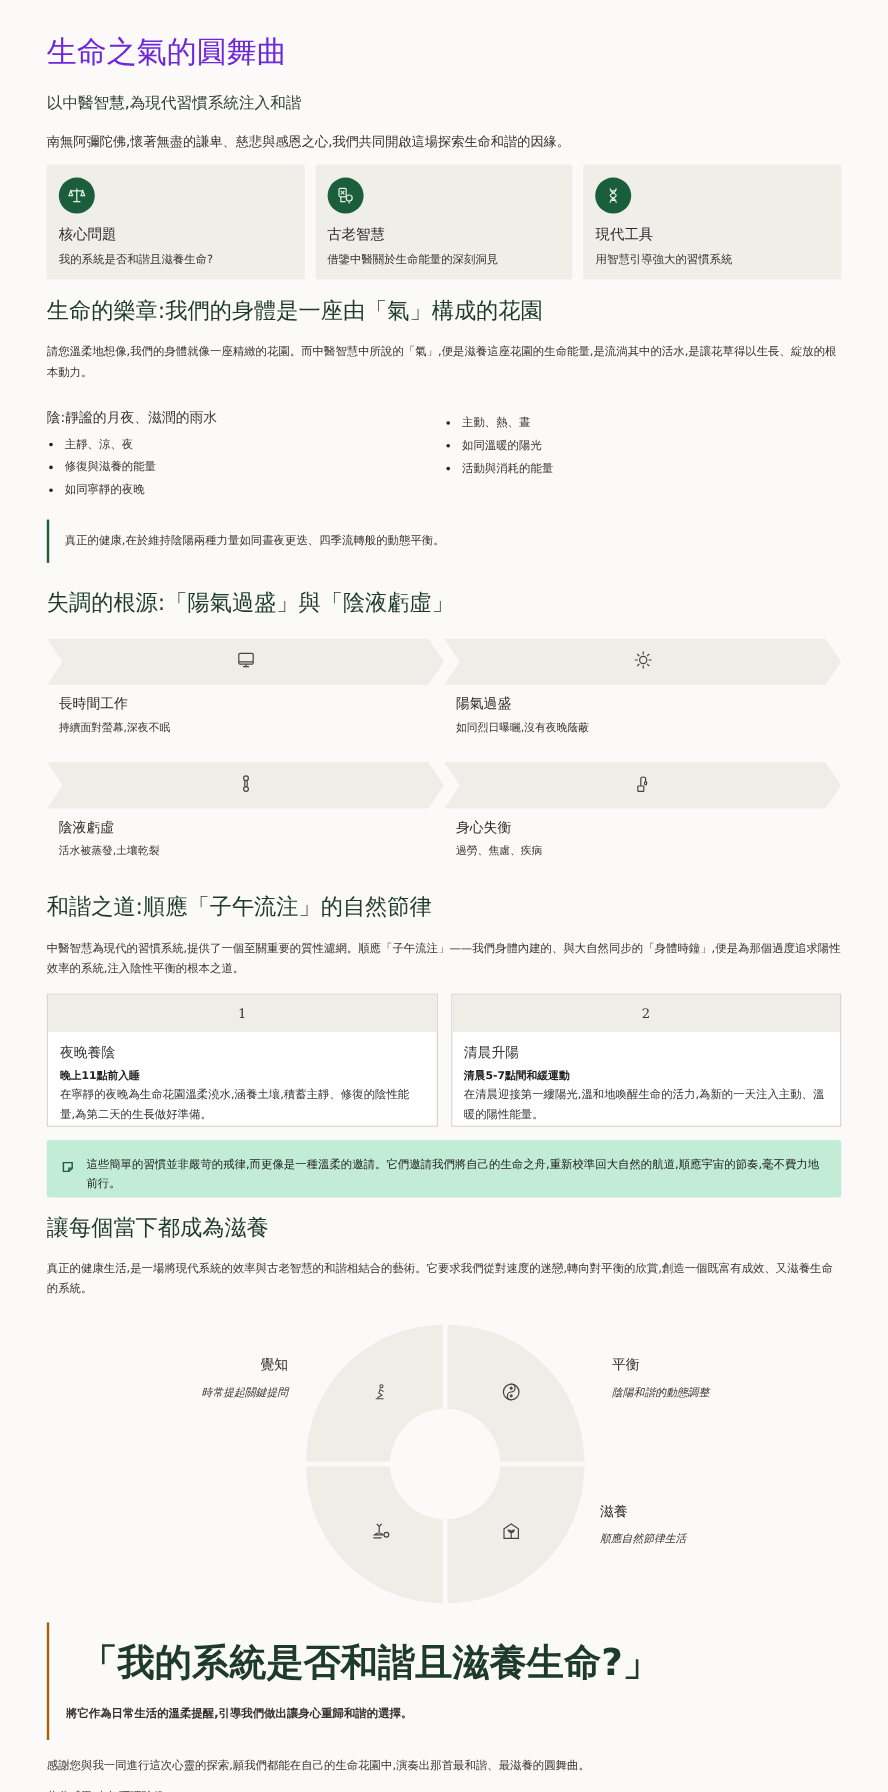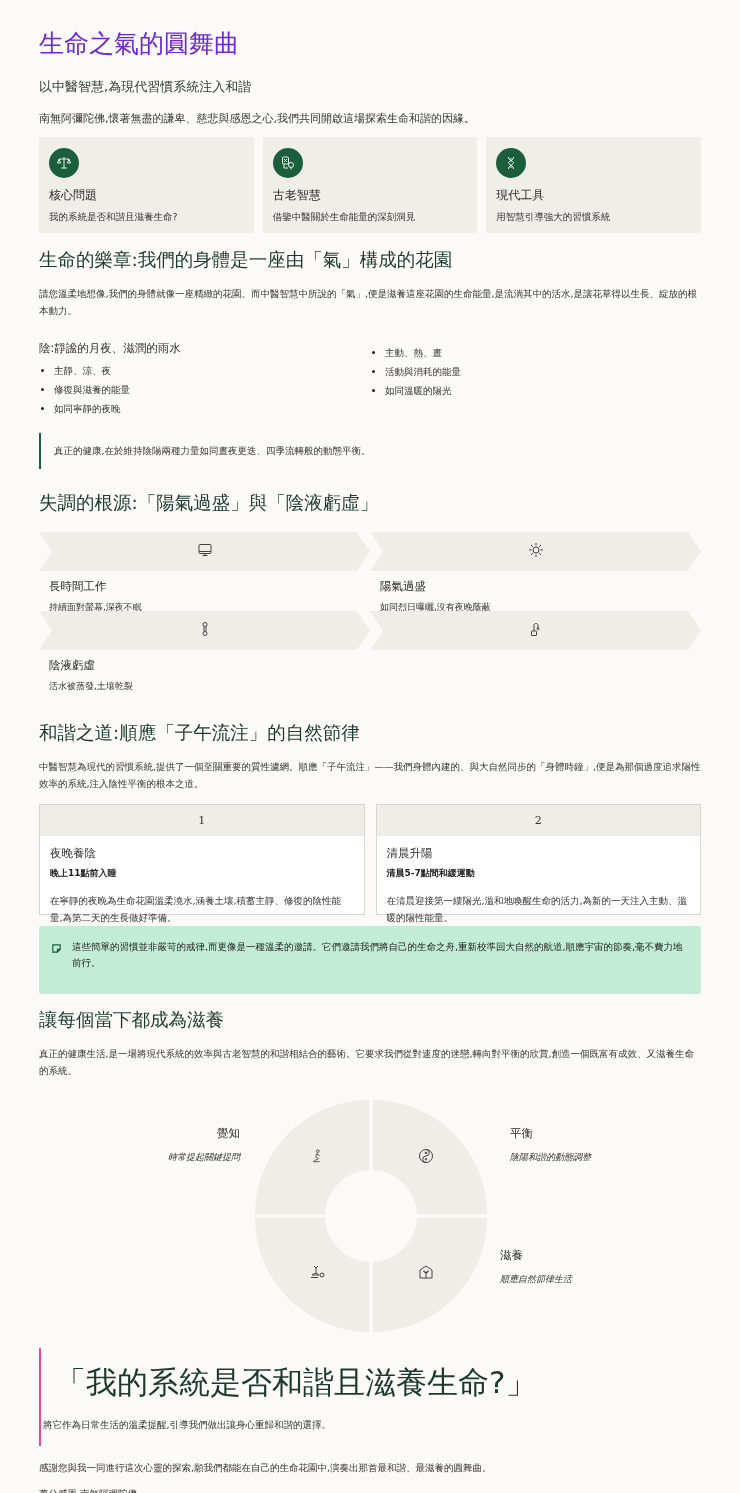--- a/index.html
+++ b/index.html
@@ -56,38 +56,38 @@
   .causes { display: grid; grid-template-columns: 1fr 1fr; column-gap: 0; margin-top: 16px; }
   .cause { }
   .chevron {
     height: 39px; background: #efede8;
     clip-path: polygon(0 0, 96% 0, 100% 50%, 96% 100%, 0 100%, 4% 50%);
     display: flex; align-items: center; justify-content: center;
   }
   .cause-body { padding: 6px 10px 8px 10px; }
   .cause-title { font-size: 11.5px; color: #2a2a2a; line-height: 18px; }
   .cause-desc { font-size: 9px; color: #333; margin-top: 5px; line-height: 14px; }
-  .cause.r1 .cause-body { height: 40px; }
+  .cause.r1 .cause-body { height: 64px; }
 
   .sec4 { margin-top: 19px; }
   .steps { display: flex; gap: 11px; margin-top: 12px; }
   .step {
     flex: 1; border: 1px solid #d8d6d1; background: #fff; height: 111px;
   }
   .step-head {
     height: 31px; background: #efede8; display: flex; align-items: center; justify-content: center;
     font-family: "DejaVu Serif", serif; font-size: 11px; color: #333;
   }
   .step-body { padding: 8px 10px; }
   .step-title { font-size: 11.5px; color: #333; line-height: 18px; }
   .step-sub { font-size: 9px; font-weight: bold; color: #222; margin-top: 4px; line-height: 14px; }
-  .step-desc { font-size: 9.5px; color: #333; margin-top: 12px; line-height: 17px; }
+  .step-desc { font-size: 9.5px; color: #333; margin-top: 0; line-height: 17px; }
 
   .note {
-    margin-top: 11px; background: #c2ecd5; border-radius: 2px; height: 68px;
+    margin-top: 11px; background: #c2ecd5; border-radius: 2px; height: 48px;
     display: flex; padding: 13px 12px 0 12px; gap: 10px;
   }
   .note-text { font-size: 9.5px; color: #222; line-height: 16px; }
 
   .sec5 { margin-top: 13px; }
 
   .wheel-wrap { position: relative; height: 240px; margin-top: 12px; }
   .wheel {
     position: absolute; left: 216px; top: 9px; width: 232px; height: 232px;
   }
@@ -110,21 +110,21 @@
   .wlabel { position: absolute; width: 120px; }
   .wlabel .wt { font-size: 11.5px; color: #2a2a2a; line-height: 18px; }
   .wlabel .wd { font-size: 9px; color: #333; margin-top: 8px; line-height: 14px; font-style: italic; }
   .wl-left { text-align: right; }
   .w-tl { left: 81px; top: 33px; }
   .w-tr { left: 471px; top: 33px; }
   .w-bl { left: 81px; top: 155px; }
   .w-br { left: 461px; top: 155px; }
 
   .bigquote {
-    margin-top: 17px; border-left: 2px solid #ec4899; padding: 12px 0 14px 2px;
+    margin-top: 17px; border-left: 2px solid #a16207; padding: 12px 0 14px 14px; font-weight: bold;
   }
   .bigquote .bq-text {
     font-size: 31px; color: #1d3a2c; line-height: 44px; padding-left: 12px;
   }
   .bigquote .bq-sub { font-size: 9.5px; color: #333; margin-top: 14px; line-height: 14px; }
   .closing { font-size: 9.5px; color: #333; margin-top: 14px; line-height: 16px; }
   .closing2 { font-size: 9.5px; color: #333; margin-top: 10px; line-height: 16px; }
 </style>
 </head>
 <body>
@@ -184,22 +184,22 @@
         <h3>陰:靜謐的月夜、滋潤的雨水</h3>
         <ul>
           <li>主靜、涼、夜</li>
           <li>修復與滋養的能量</li>
           <li>如同寧靜的夜晚</li>
         </ul>
       </div>
       <div class="yy-col">
         <ul>
           <li>主動、熱、晝</li>
+          <li>如同溫暖的陽光</li>
           <li>活動與消耗的能量</li>
-          <li>如同溫暖的陽光</li>
         </ul>
       </div>
     </div>
     <div class="quote-bar">真正的健康,在於維持陰陽兩種力量如同晝夜更迭、四季流轉般的動態平衡。</div>
   </section>
 
   <section class="sec3">
     <h2>失調的根源:「陽氣過盛」與「陰液虧虛」</h2>
     <div class="causes">
       <div class="cause r1">
@@ -257,20 +257,24 @@
       </div>
       <div class="cause">
         <div class="chevron">
           <span>
             <svg width="16" height="16" viewBox="0 0 16 16" fill="none" stroke="#444" stroke-width="1">
               <rect x="3.5" y="10" width="5" height="4.5" rx="0.5"></rect>
               <path d="M6 10 V4 C6 2, 10 2, 10 4 V6"></path>
               <path d="M10 6 C8.5 7, 9 9, 10 9 C11 9, 11.5 7, 10 6 Z"></path>
             </svg>
           </span>
+        </div>
+        <div class="cause-body">
+          <div class="cause-title">身心失衡</div>
+          <div class="cause-desc">過勞、焦慮、疾病</div>
         </div>
       </div>
     </div>
   </section>
 
   <section class="sec4">
     <h2>和諧之道:順應「子午流注」的自然節律</h2>
     <p class="para">中醫智慧為現代的習慣系統,提供了一個至關重要的質性濾網。順應「子午流注」——我們身體內建的、與大自然同步的「身體時鐘」,便是為那個過度追求陽性效率的系統,注入陰性平衡的根本之道。</p>
     <div class="steps">
       <div class="step">

